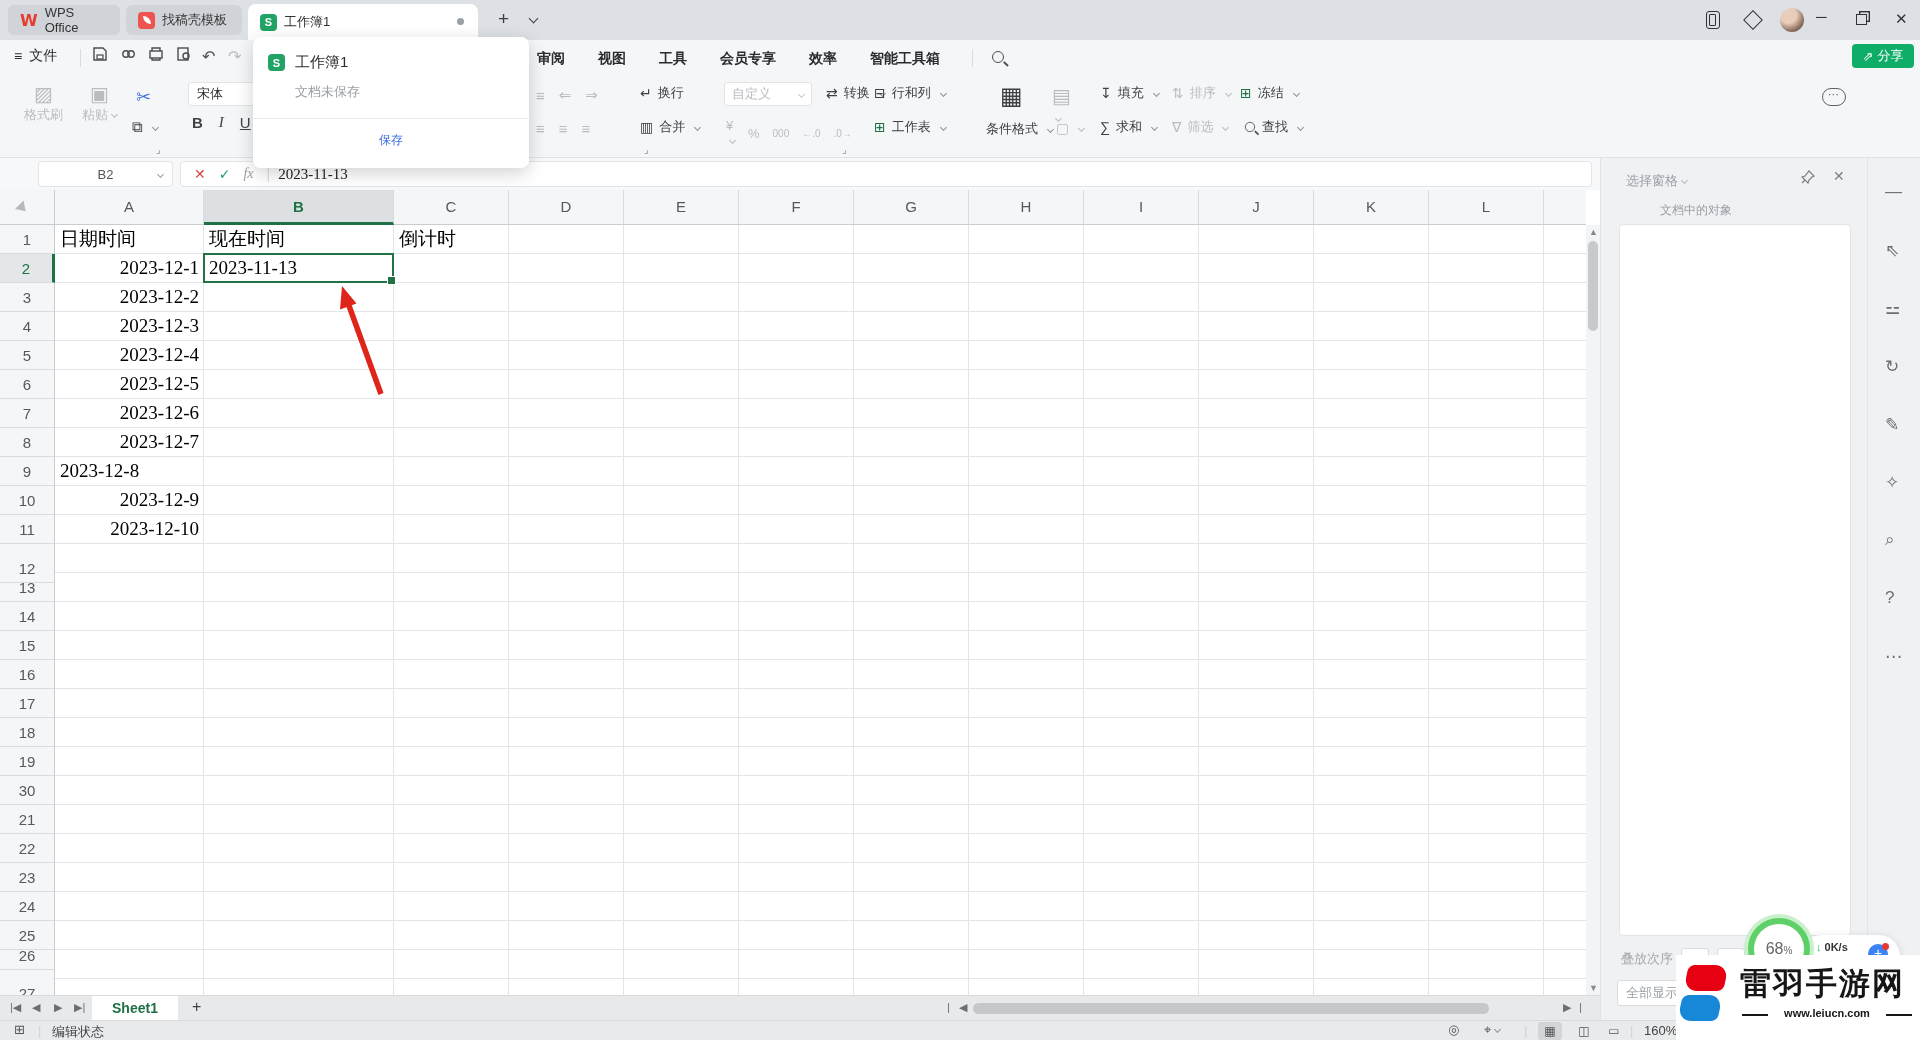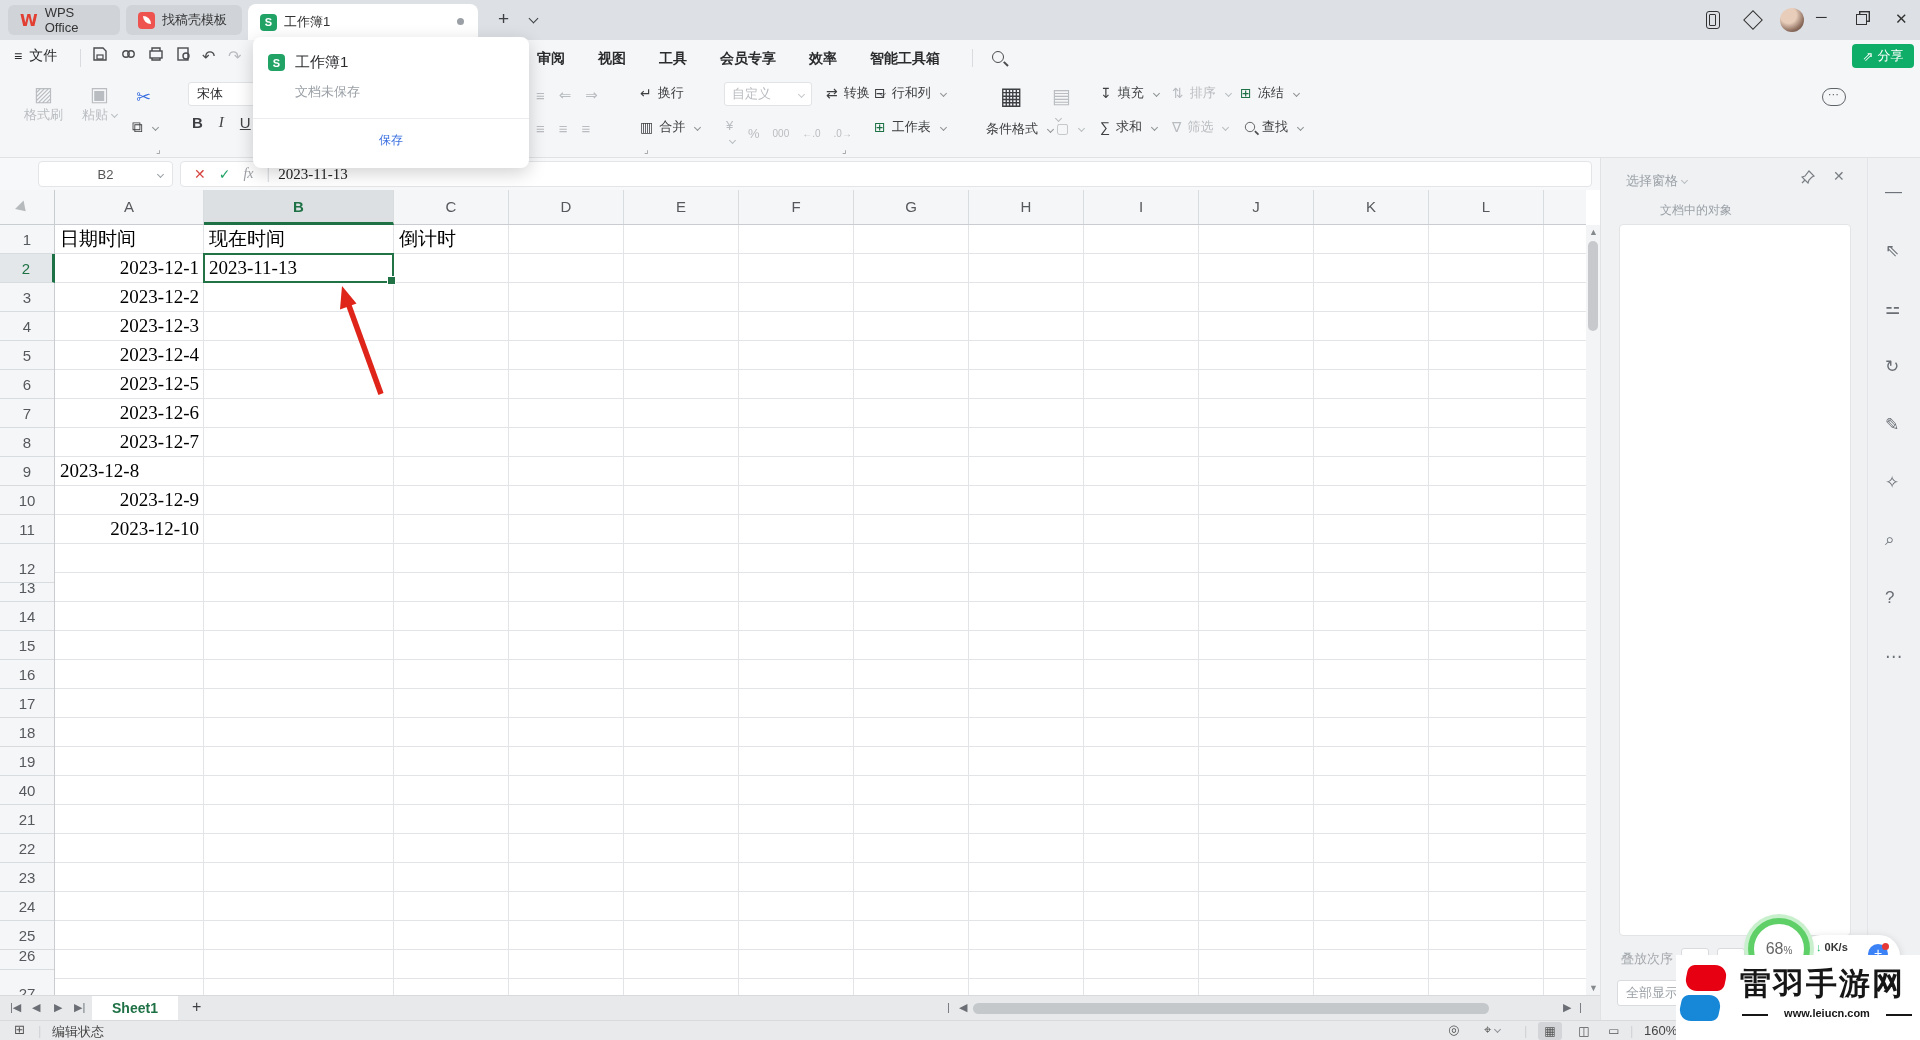--- a/index.html
+++ b/index.html
@@ -433,21 +433,21 @@
       <div class="rowhdr" style="top: 261px;">10</div>
       <div class="rowhdr" style="top: 290px;">11</div>
       <div class="rowhdr" style="top: 319px; margin-top: 10px;">12</div>
       <div class="rowhdr" style="top: 348px;">13</div>
       <div class="rowhdr" style="top: 377px;">14</div>
       <div class="rowhdr" style="top: 406px;">15</div>
       <div class="rowhdr" style="top: 435px;">16</div>
       <div class="rowhdr" style="top: 464px;">17</div>
       <div class="rowhdr" style="top: 493px;">18</div>
       <div class="rowhdr" style="top: 522px;">19</div>
-      <div class="rowhdr" style="top: 551px;">40</div>
+      <div class="rowhdr" style="top: 551px;">30</div>
       <div class="rowhdr" style="top: 580px;">21</div>
       <div class="rowhdr" style="top: 609px;">22</div>
       <div class="rowhdr" style="top: 638px;">23</div>
       <div class="rowhdr" style="top: 667px;">24</div>
       <div class="rowhdr" style="top: 696px;">25</div>
       <div class="rowhdr" style="top: 716px;">26</div>
       <div class="rowhdr" style="top: 754px;">27</div>
     </div>
   <div id="grid-canvas">
       <div class="vline" style="left: 148px;"></div>

